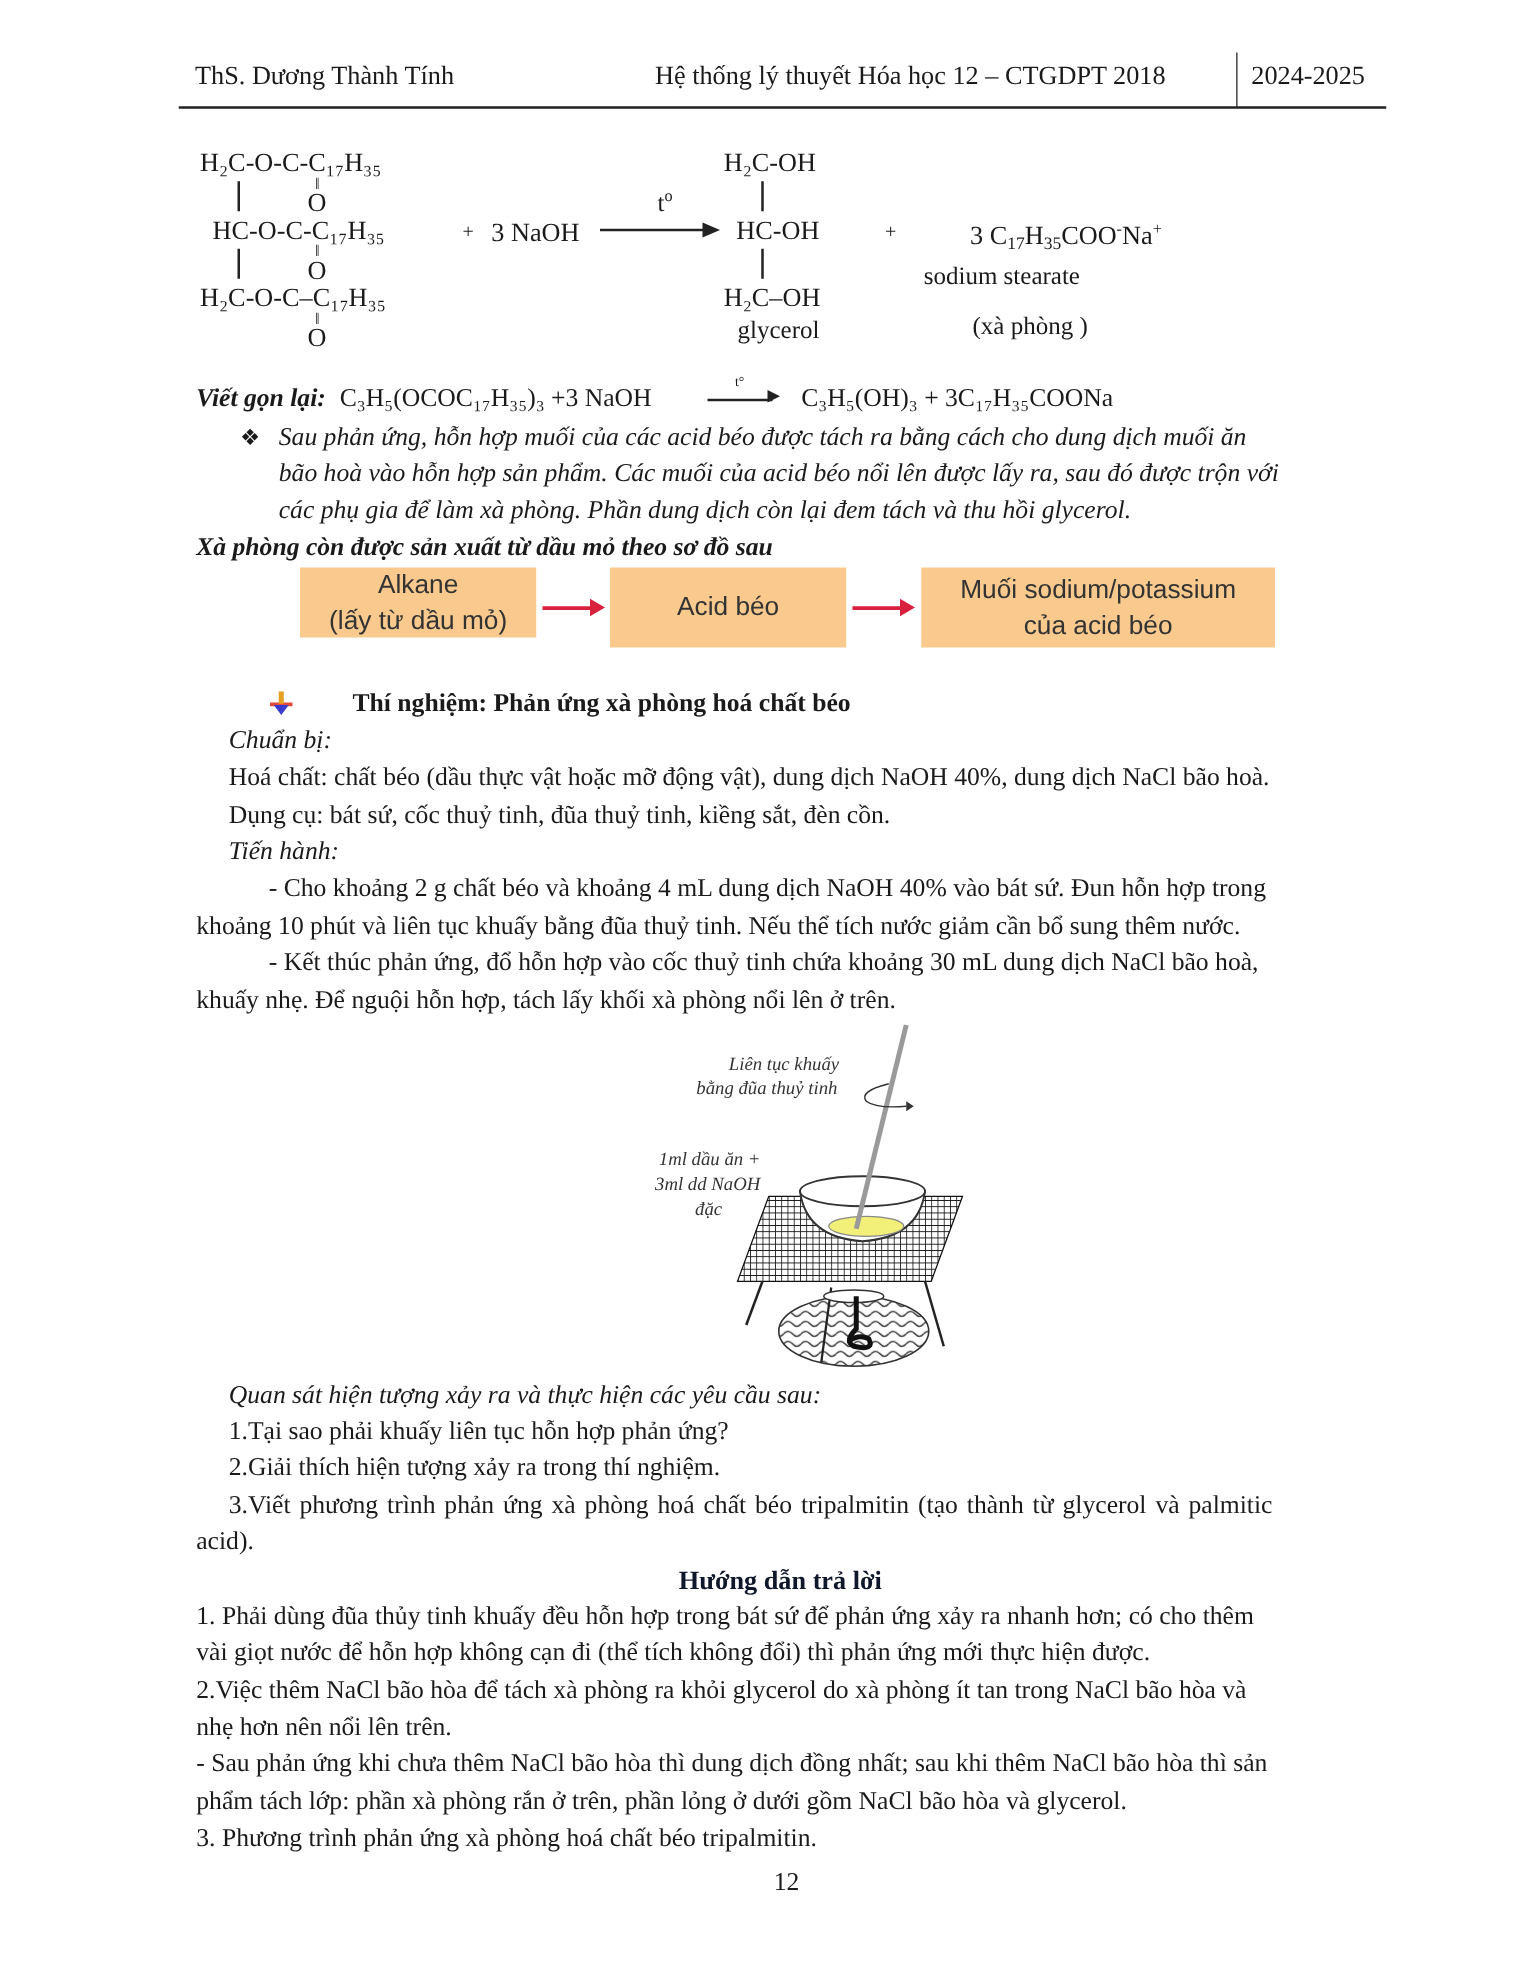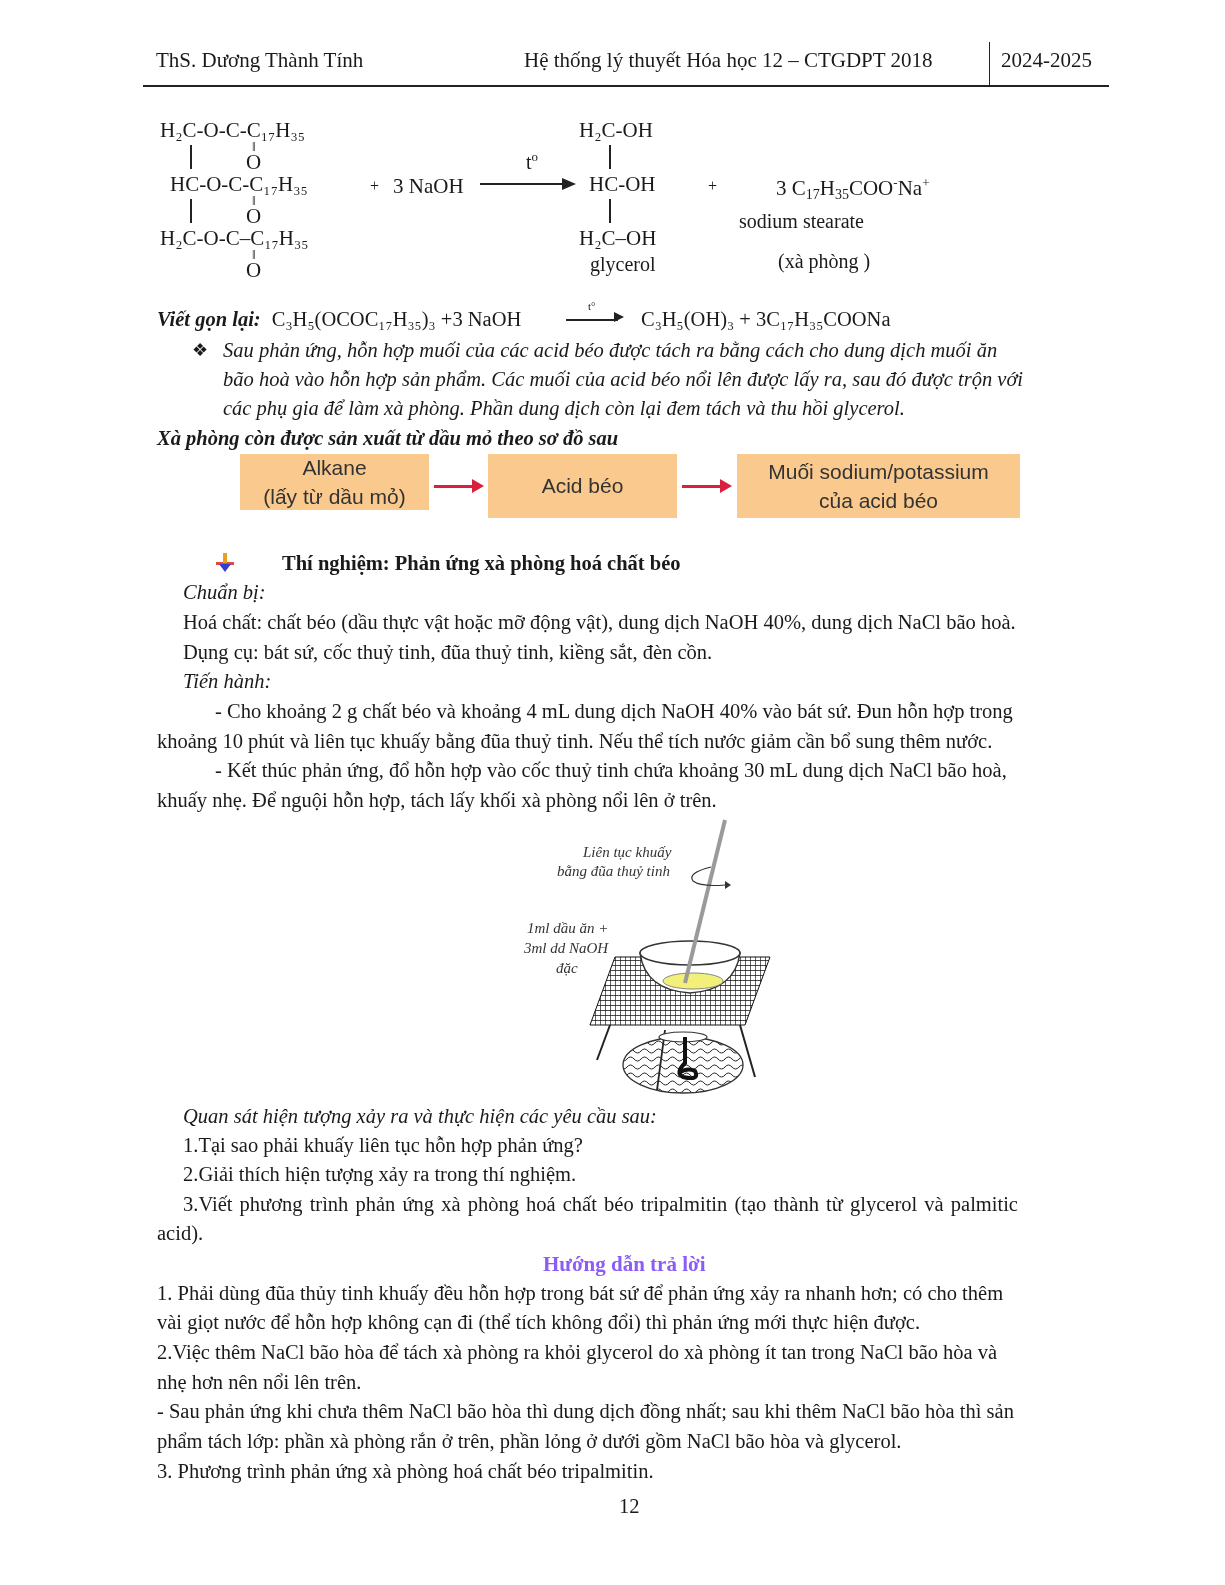--- a/index.html
+++ b/index.html
@@ -20,21 +20,21 @@
   .arrow-head { width:0; height:0; border-top:6px solid transparent; border-bottom:6px solid transparent; border-left:14px solid #222; }
   .txt { font-size:20.5px; white-space:nowrap; line-height:1; }
   .it { font-style:italic; }
   .bi { font-style:italic; font-weight:bold; }
   .b { font-weight:bold;margin-left:33px; }
   
   .fbox { background:#f9c98e; font-family:"Liberation Sans","DejaVu Sans",sans-serif;
           font-size:21px; color:#333; display:flex; flex-direction:column; align-items:center; justify-content:center; text-align:center; line-height:1.4; }
   .farrow-line { height:3px; background:#d9203f; }
   .farrow-head { width:0; height:0; border-top:7px solid transparent; border-bottom:7px solid transparent; border-left:12px solid #d9203f; }
-  .red-head { color:#8b5cf6; font-weight:bold; font-size:21px;font-family:Liberation Serif, serif; }
+  .red-head { color:#0f172a; font-weight:bold; font-size:21px;font-family:Liberation Serif, serif; }
   .diag-lbl { font-size:15px; font-style:italic; color:#333; text-align:center; line-height:1.35; white-space:nowrap; }
 </style>
 </head>
 <body>
 
 <div class="abs hdr" style="left:156px;">ThS. Dương Thành Tính</div>
 <div class="abs hdr" style="left:524px;">Hệ thống lý thuyết Hóa học 12 – CTGDPT 2018</div>
 <div class="abs hdr-vsep"></div>
 <div class="abs hdr" style="left:1001px;">2024-2025</div>
 <div class="abs hdr-rule"></div>

